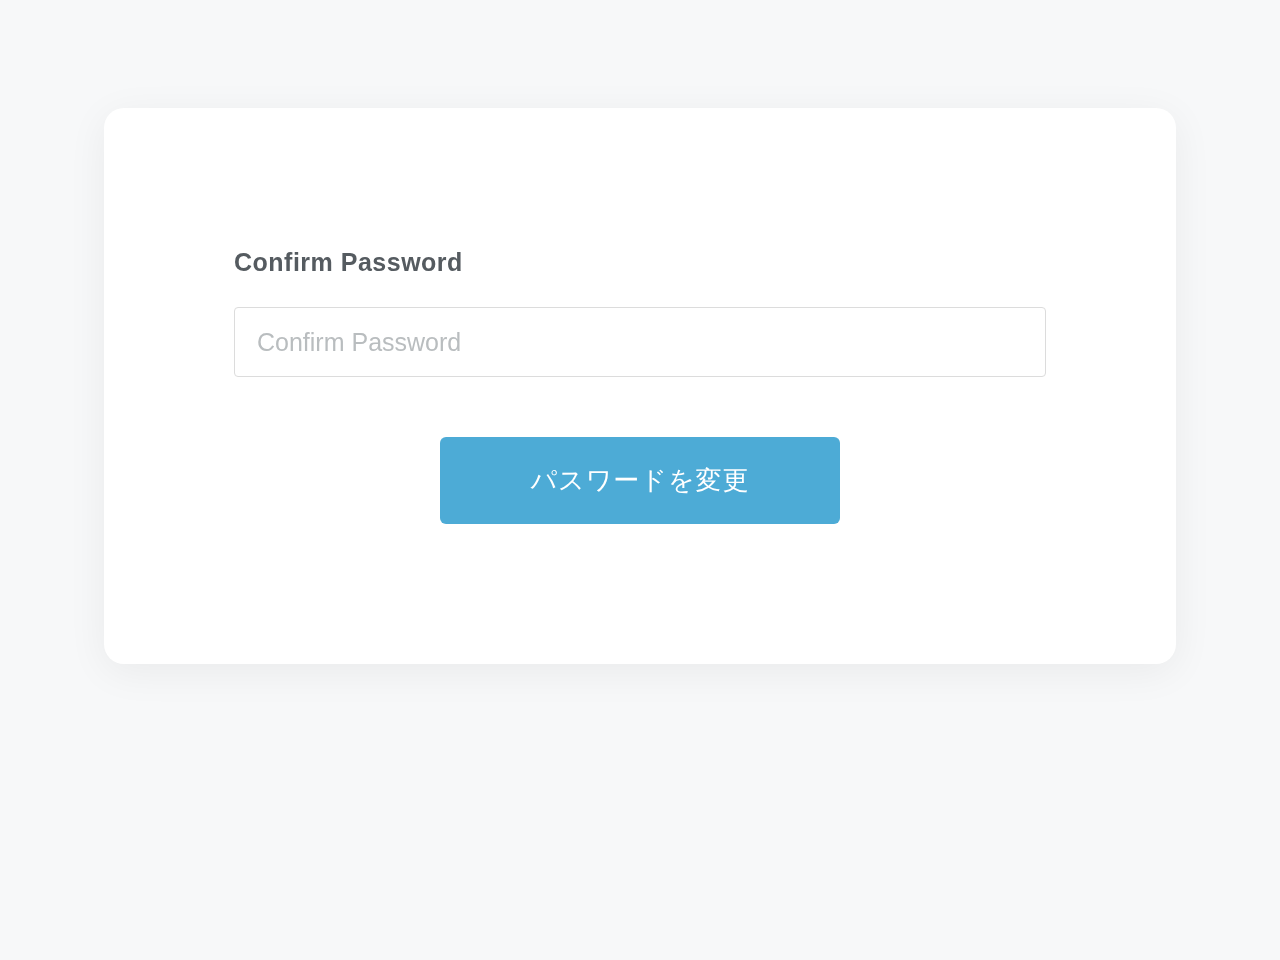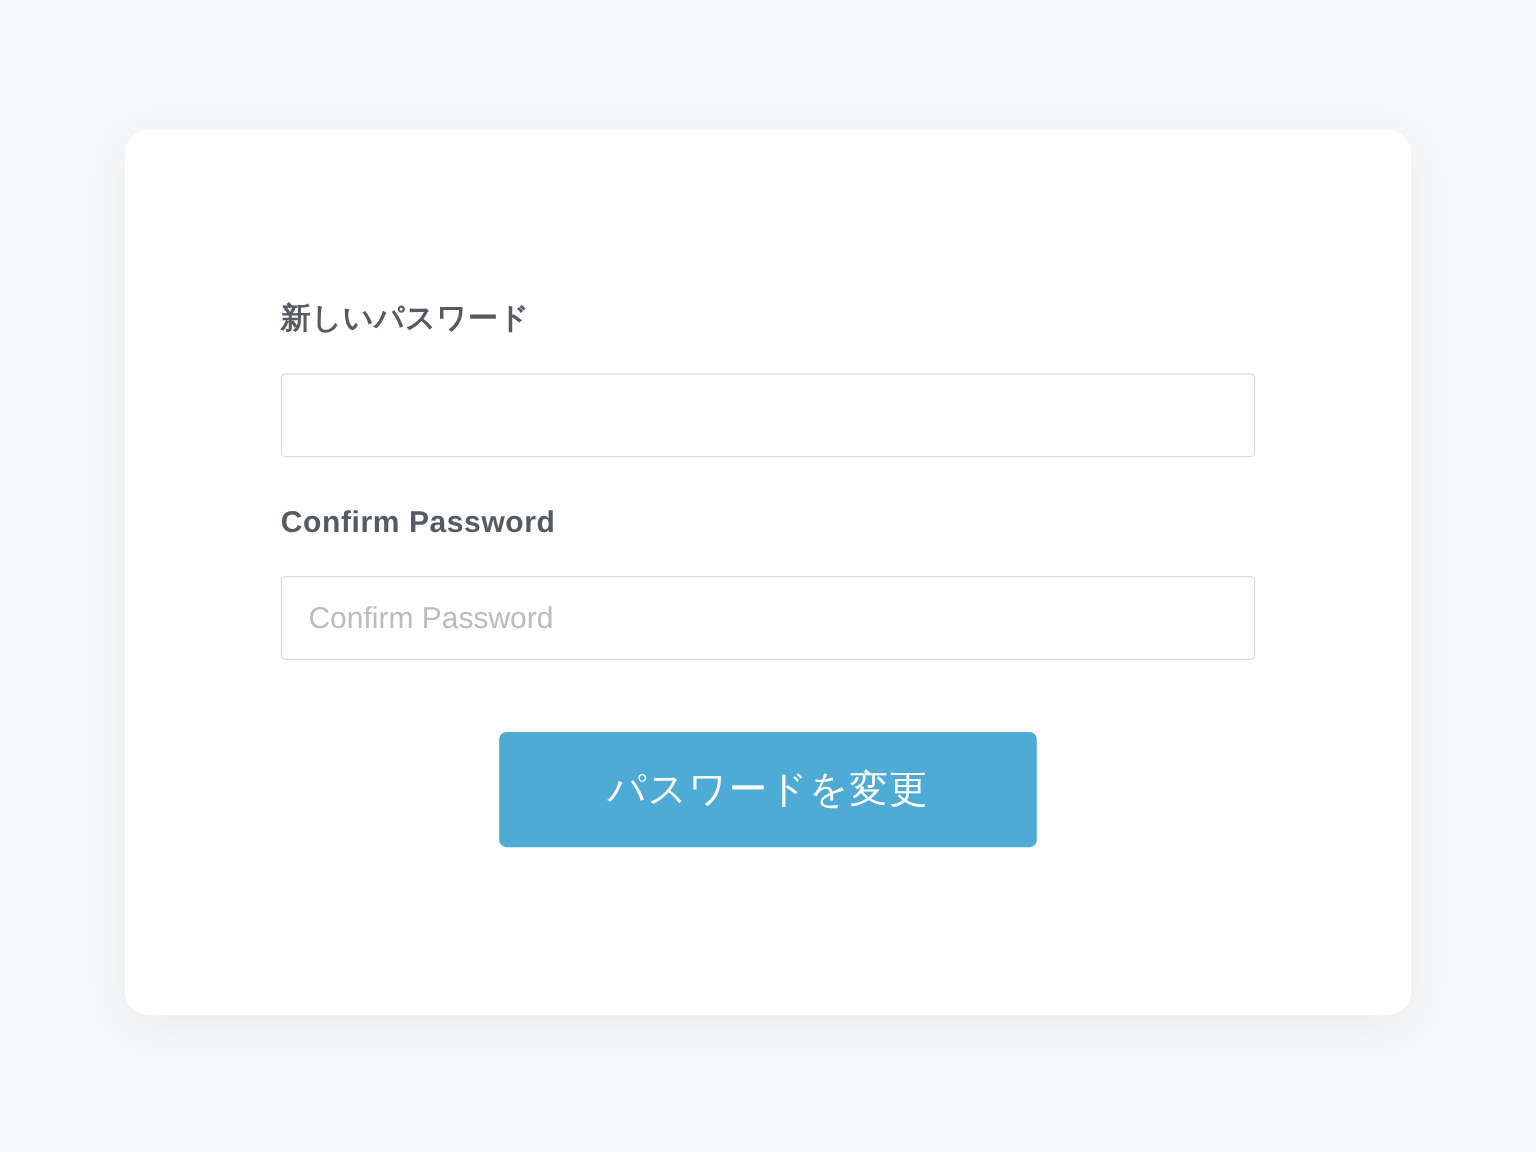--- a/index.html
+++ b/index.html
@@ -49,34 +49,30 @@
     .button-wrap {
       text-align: center;
       margin-top: 60px;
     }
     .submit-btn {
       display: inline-block;
       background-color: #4dabd6;
       color: #ffffff;
       border: none;
       border-radius: 6px;
-      font-size: 32px;
+      font-size: 26px;
       padding: 26px 90px;
       cursor: pointer;
       letter-spacing: 1px;
     }
   </style>
 </head>
 <body>
 
 <div class="card">
   <div class="form-group">
-    <label class="label">新しいパスワード</label>
-    <input type="password" class="input" placeholder="" style="">
-  </div>
-  <div class="form-group">
     <label class="label">Confirm Password</label>
     <input type="password" class="input" placeholder="Confirm Password" style="">
   </div>
   <div class="button-wrap">
     <button class="submit-btn">パスワードを変更</button>
   </div>
 </div>
 
 </body></html>

